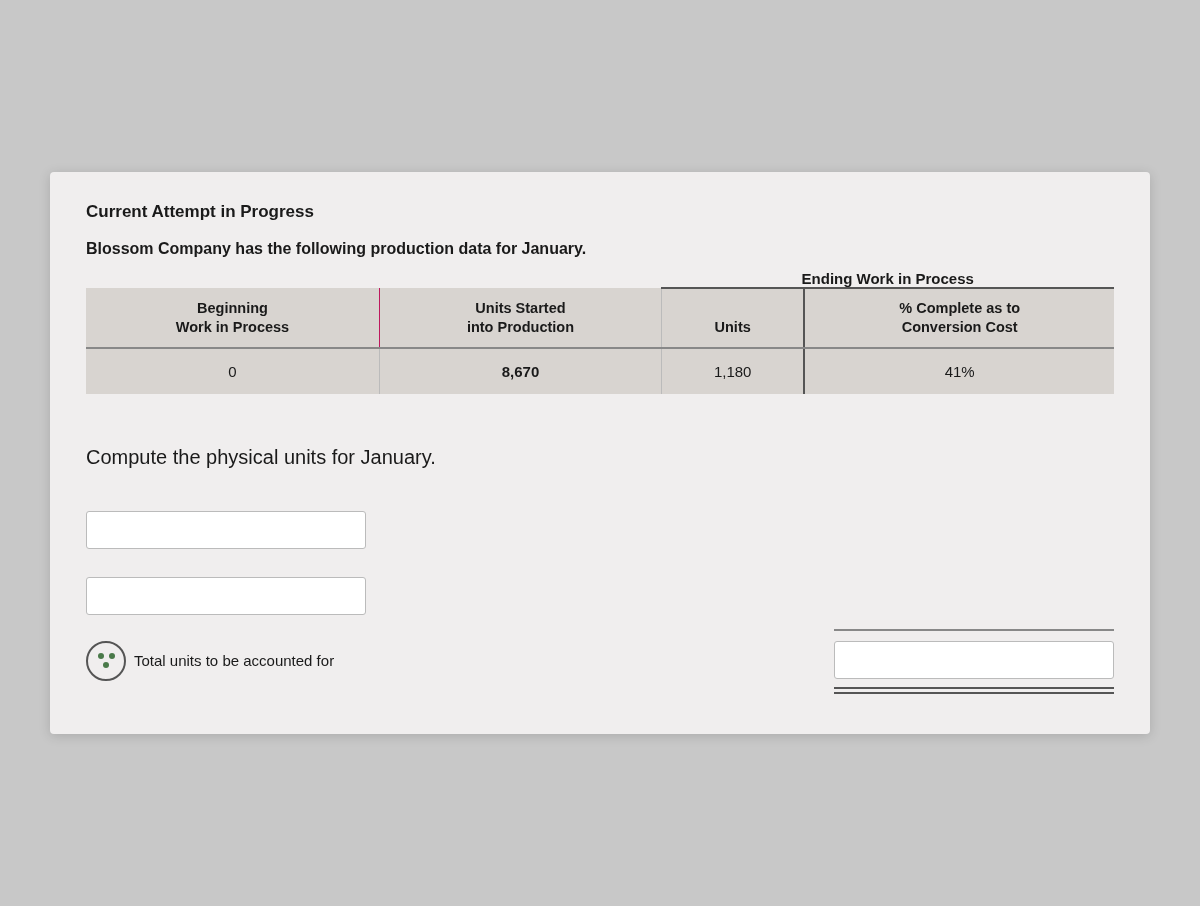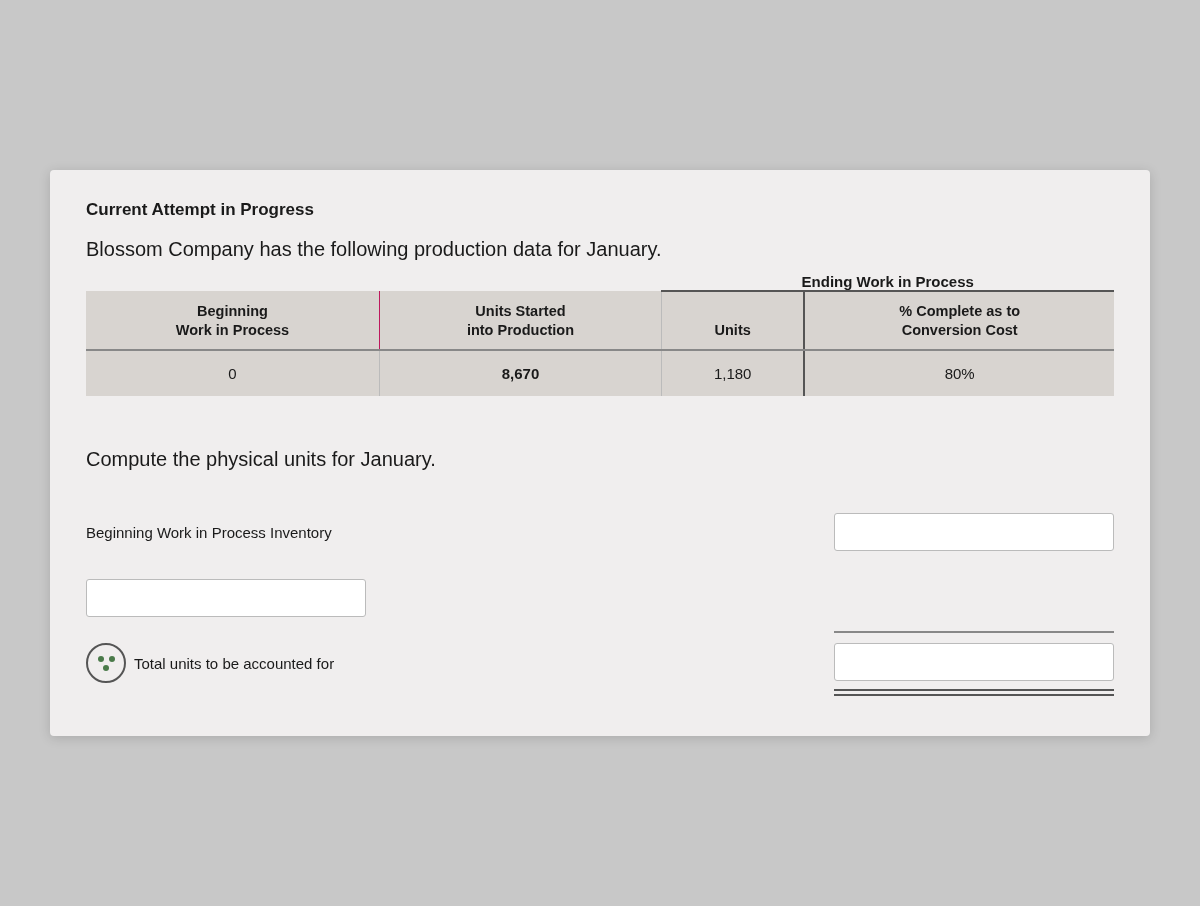--- a/index.html
+++ b/index.html
@@ -28,22 +28,22 @@
     }
 
     .section-title {
       font-size: 17px;
       font-weight: 700;
       color: #1a1a1a;
       margin-bottom: 18px;
     }
 
     .subtitle {
-      font-size: 20px;
-      font-weight: 400;
+      font-size: 16px;
+      font-weight: 700;
       color: #1a1a1a;
       margin-bottom: 12px;
     }
 
     
     .data-table-wrapper {
       margin-bottom: 52px;
     }
 
     .data-table {
@@ -244,32 +244,31 @@
           <th>Units Started<br>into Production</th>
           <th>Units</th>
           <th>% Complete as to<br>Conversion Cost</th>
         </tr>
       </thead>
       <tbody>
         <tr class="data-row">
           <td>0</td>
           <td>8,670</td>
           <td>1,180</td>
-          <td>80%</td>
+          <td>41%</td>
         </tr>
       </tbody>
     </table>
   </div>
 
   <div class="compute-label">Compute the physical units for January.</div>
 
   <div class="entry-section">
 
     <div class="entry-row">
-      <div class="entry-row-label">Beginning Work in Process Inventory</div>
       <div class="entry-input-wrapper">
         <input class="entry-input" type="text" value="" style="">
       </div>
     </div>
 
     <div class="entry-row">
       <div class="entry-input-wrapper">
         <input class="entry-input" type="text" value="" style="">
       </div>
     </div>

